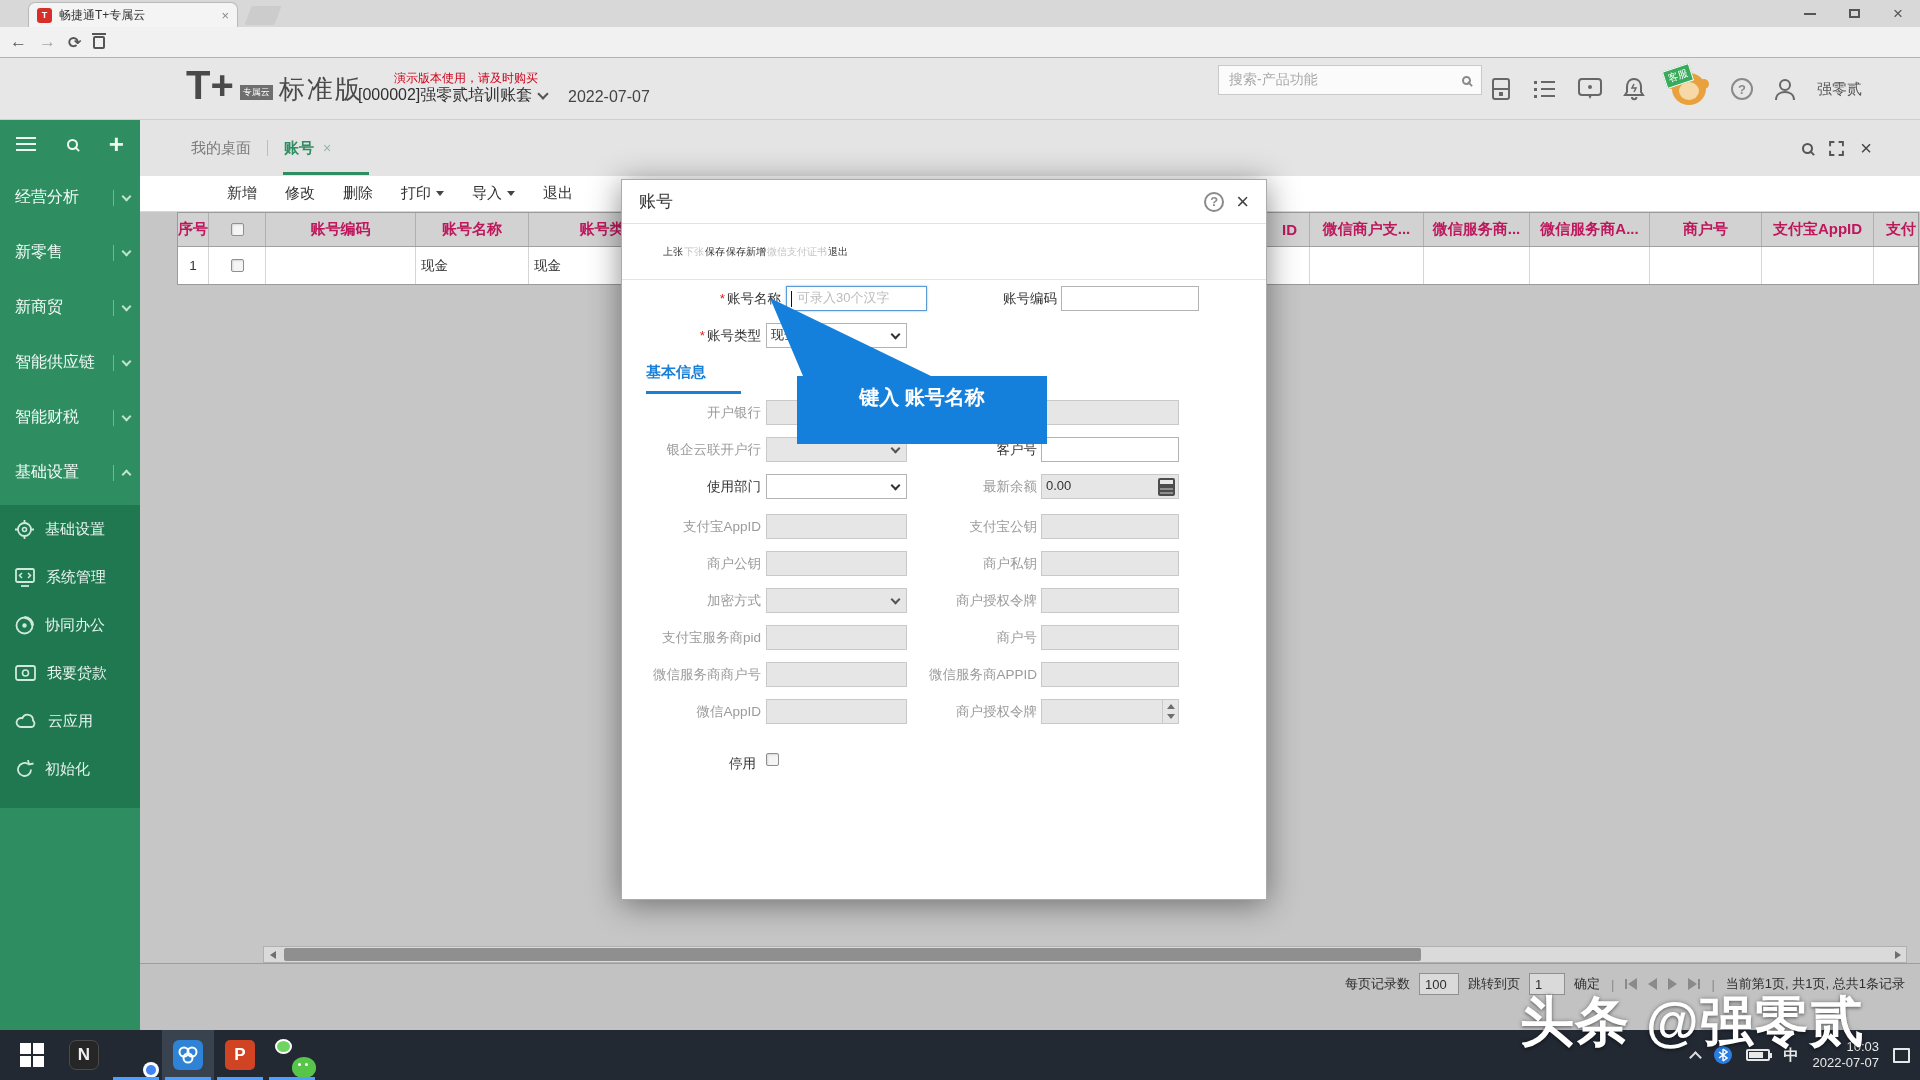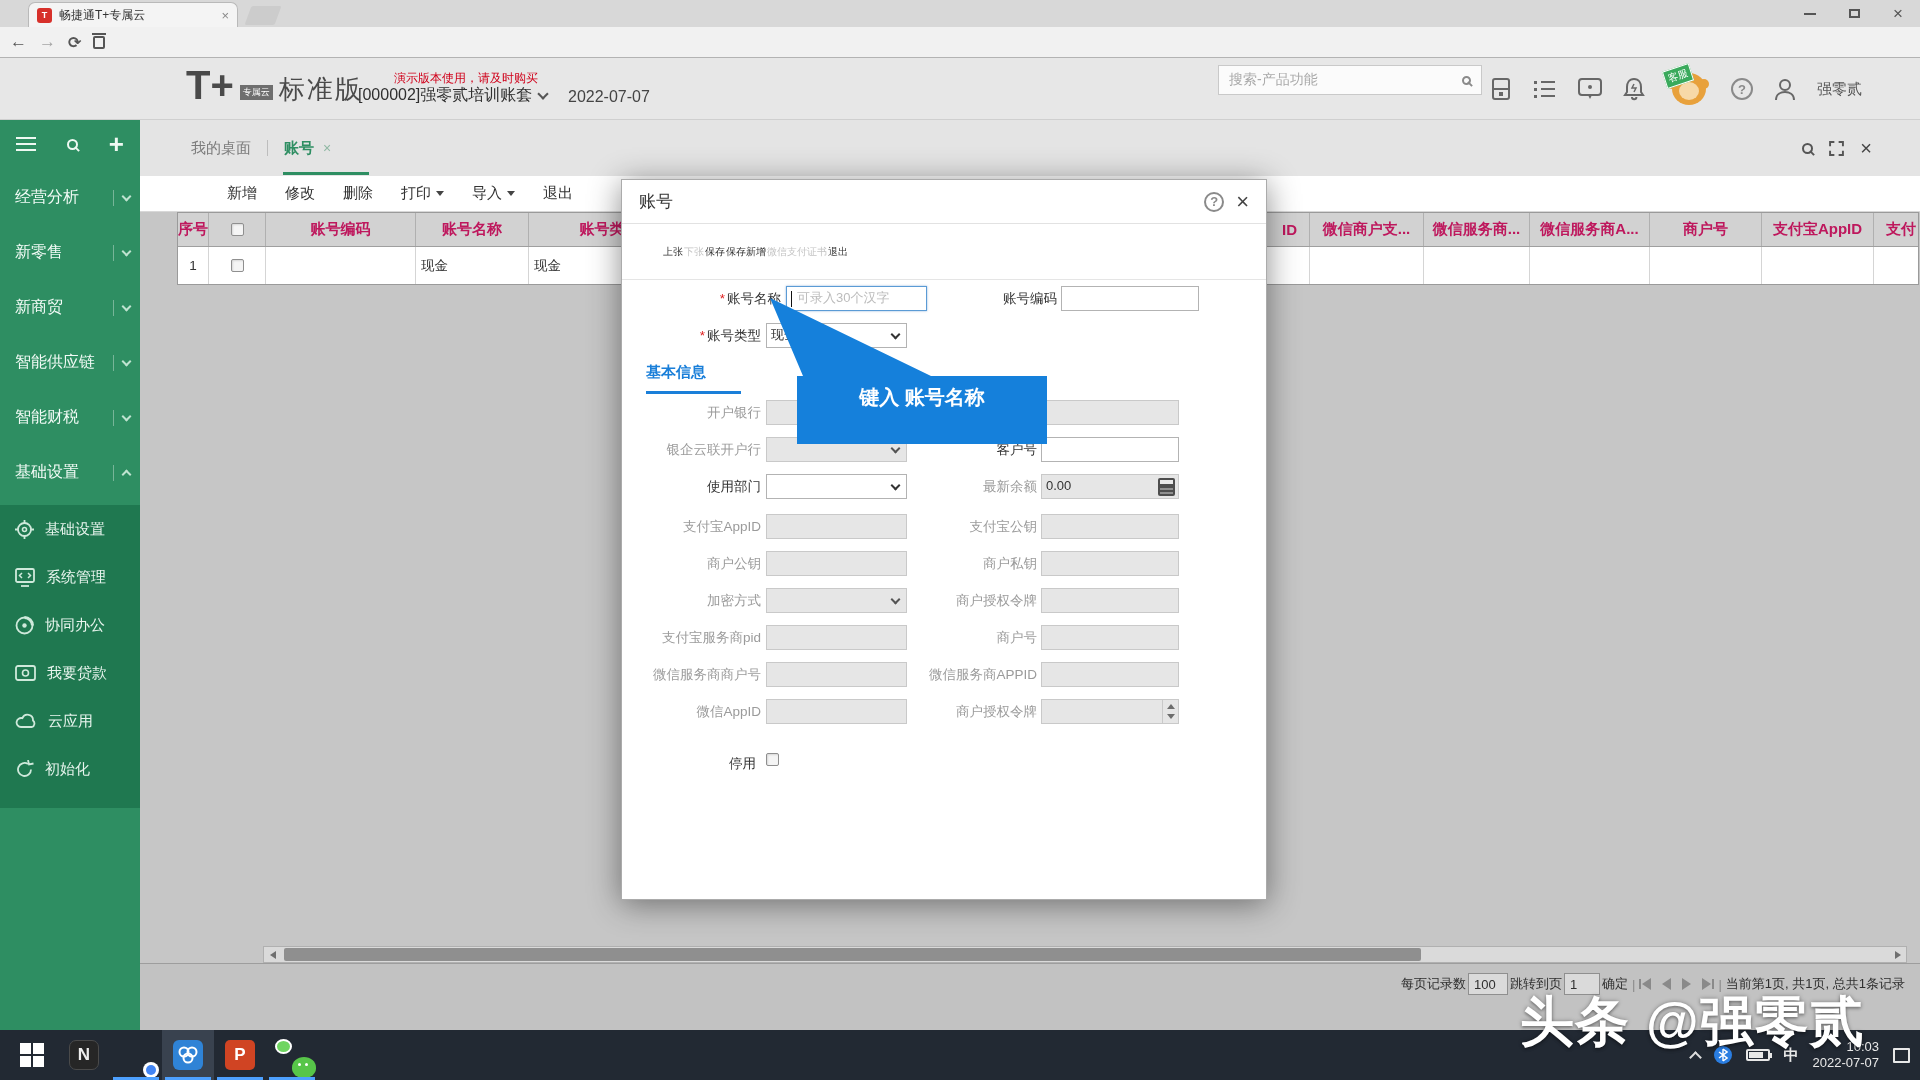--- a/index.html
+++ b/index.html
@@ -90,21 +90,21 @@
 .grow .gc{border-right:1px solid #d5d5d5;color:#333;justify-content:flex-start;padding-left:5px}
 .grow .gc.ctr{justify-content:center;padding-left:0}
 .cbx{width:13px;height:13px;border:1px solid #8f8f8f;background:#f5f5f5;border-radius:2px;box-shadow:inset 1px 1px 2px rgba(0,0,0,.12)}
 .hscroll{position:absolute;left:123px;top:826px;width:1644px;height:17px;background:#dadada;border:1px solid #b0b0b0;display:flex;align-items:center}
 .hs-btn{width:17px;height:15px;display:flex;align-items:center;justify-content:center}
 .tri-l{width:0;height:0;border-top:4px solid transparent;border-bottom:4px solid transparent;border-right:6px solid #6f6f6f}
 .tri-r{width:0;height:0;border-top:4px solid transparent;border-bottom:4px solid transparent;border-left:6px solid #6f6f6f}
 .hs-track{position:relative;flex:1;height:15px}
 .hs-thumb{position:absolute;left:3px;top:1px;width:1137px;height:13px;background:#8f8f8f;border-radius:2px}
 .statusbar{position:absolute;left:0;top:843px;width:1780px;height:67px;background:#c2c2c2;border-top:1px solid #9d9d9d}
-.pgrow{display:flex;align-items:center;justify-content:flex-end;gap:2px;padding:9px 15px 0 0;font-size:13px;color:#2f2f2f}
+.pgrow{display:flex;align-items:center;justify-content:flex-end;gap:9px;padding:9px 15px 0 0;font-size:13px;color:#2f2f2f}
 .pg-inp{height:22px;background:#dadada;border:1px solid #8f8f8f;font-size:13px;padding-left:5px;display:flex;align-items:center}
 .pg-inp.w1{width:40px}.pg-inp.w2{width:36px}
 .pg-sep{color:#8a8a8a;padding:0 2px}
 .pgbtns{display:flex;align-items:center;gap:11px}
 .pgb{display:flex;align-items:center;gap:1px}
 .pgbar{width:2px;height:10px;background:#8a8a8a}
 .ptri-l{width:0;height:0;border-top:6px solid transparent;border-bottom:6px solid transparent;border-right:9px solid #8a8a8a}
 .ptri-r{width:0;height:0;border-top:6px solid transparent;border-bottom:6px solid transparent;border-left:9px solid #8a8a8a}
 
 .modal{position:absolute;left:621px;top:179px;width:646px;height:721px;background:#fff;border:1px solid #ababab;box-shadow:0 4px 30px rgba(0,0,0,.45);z-index:50}

